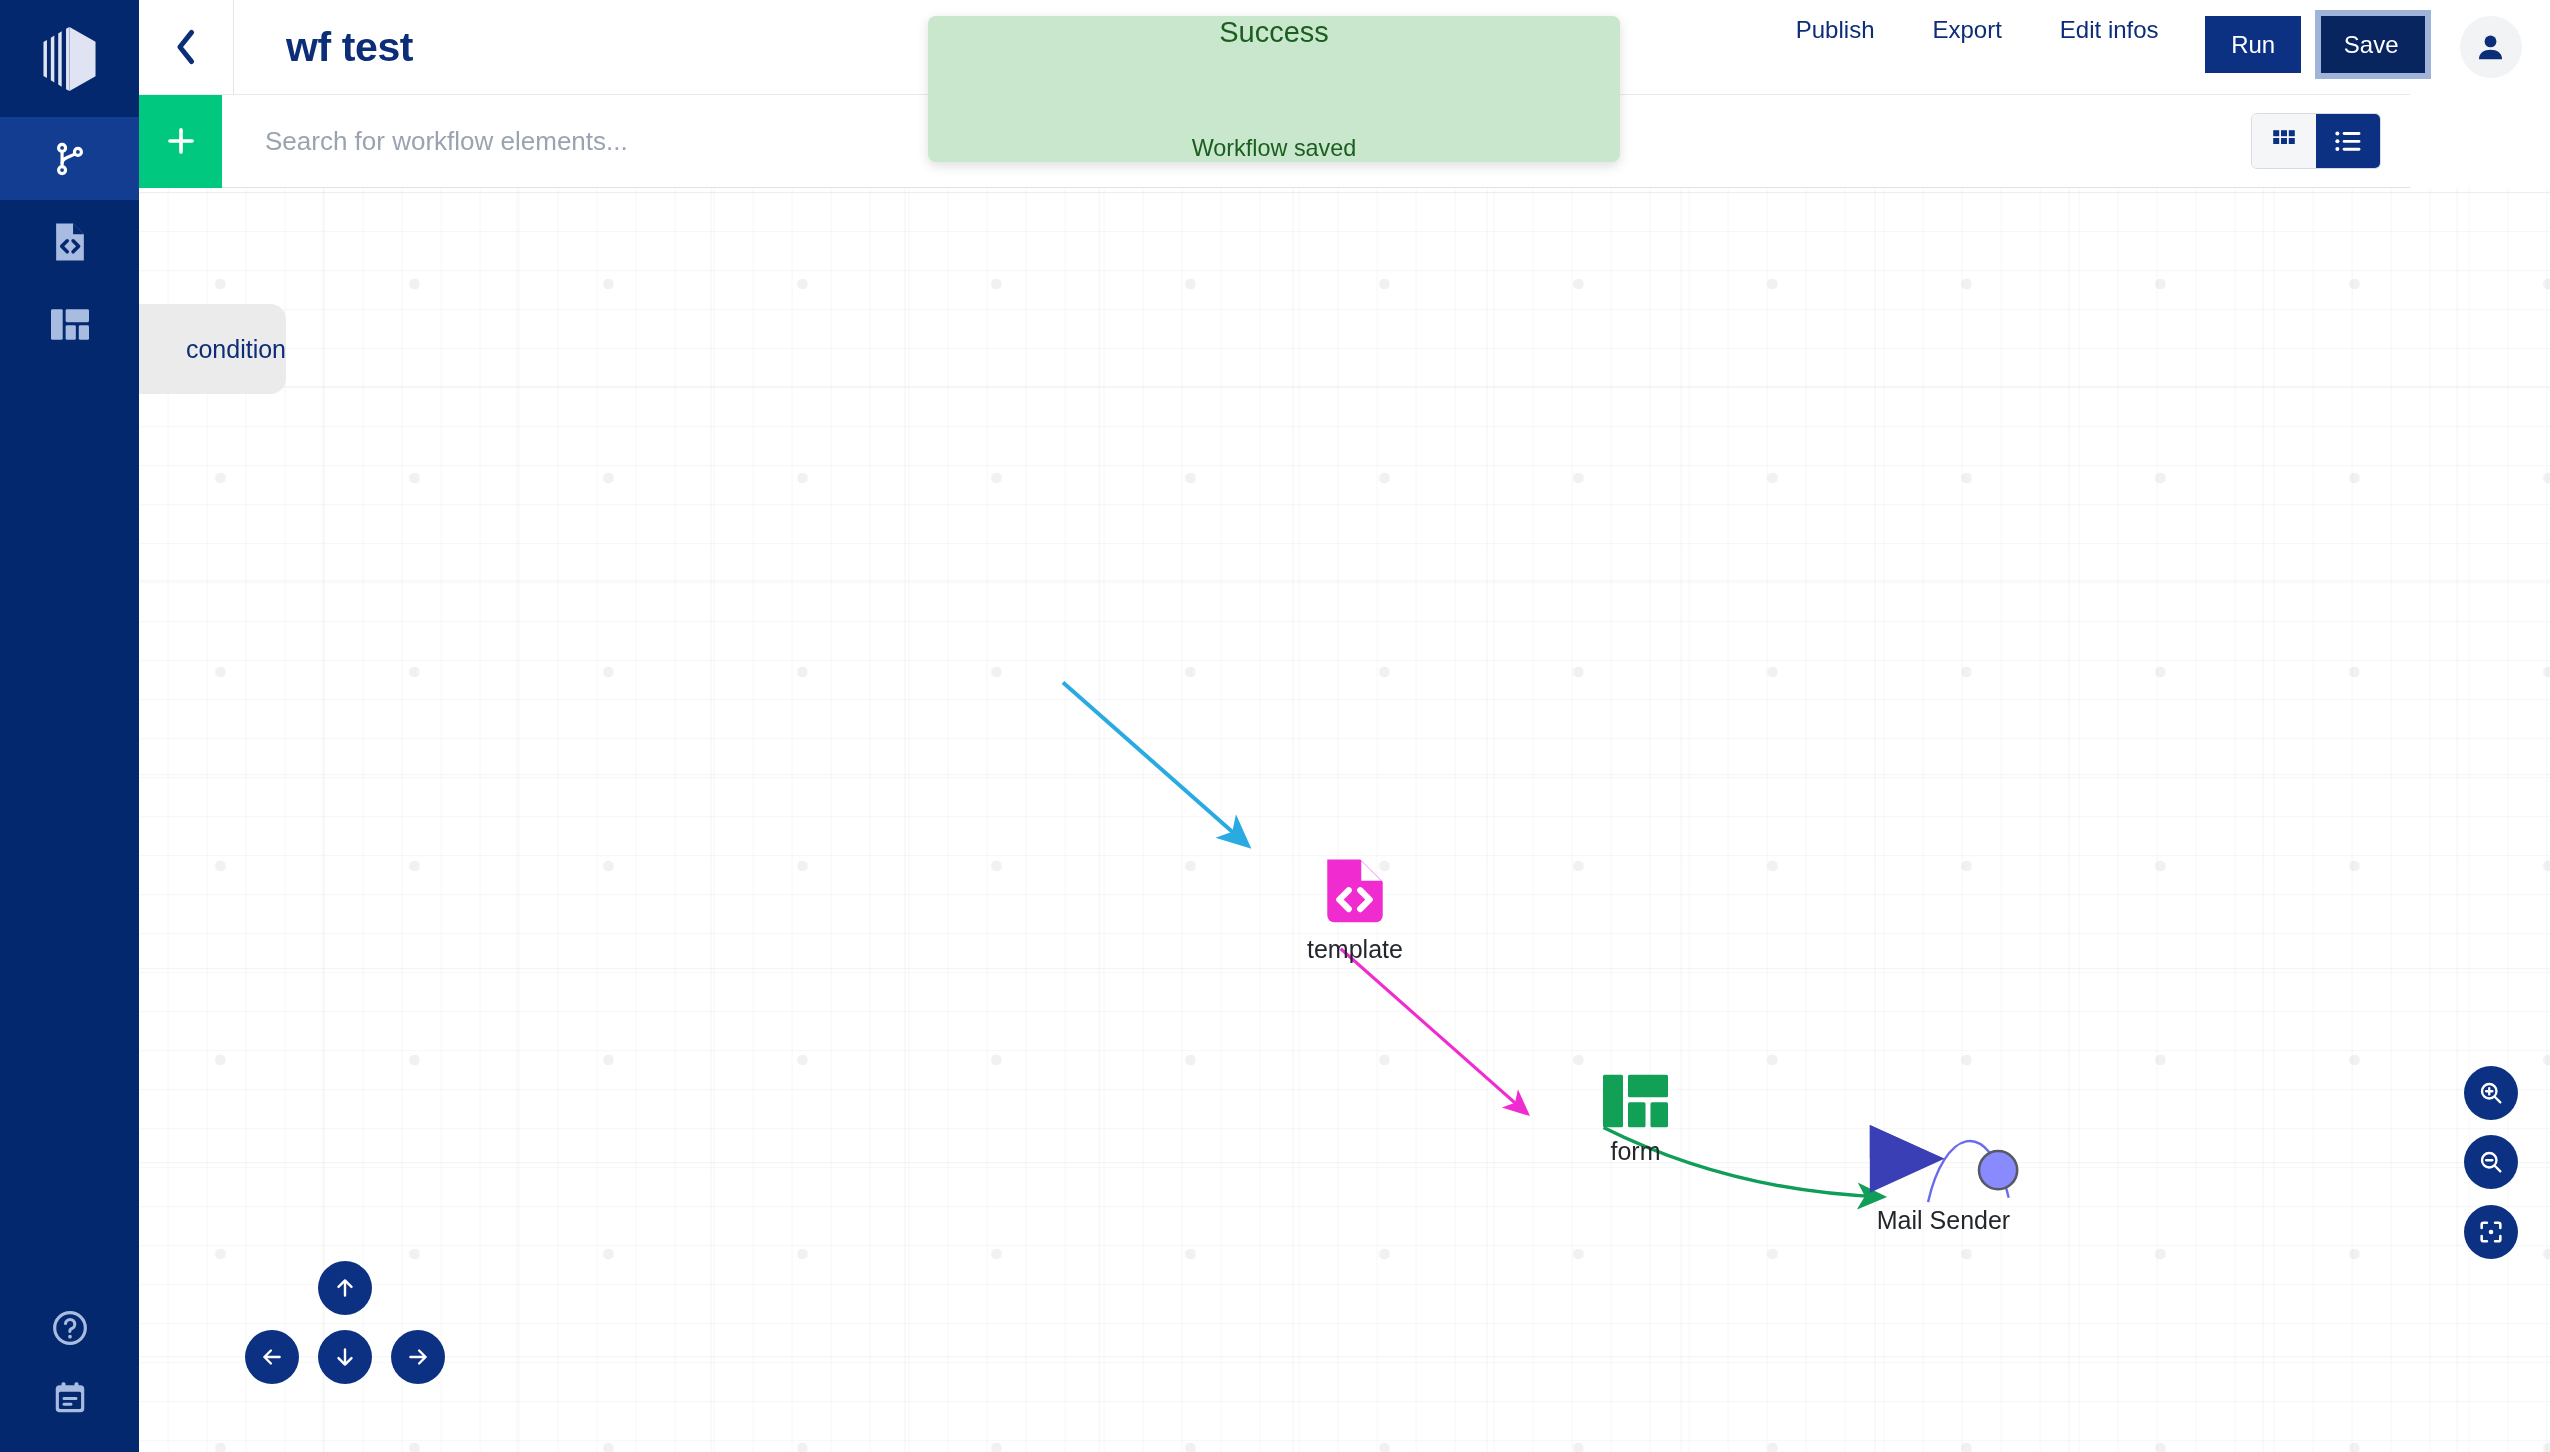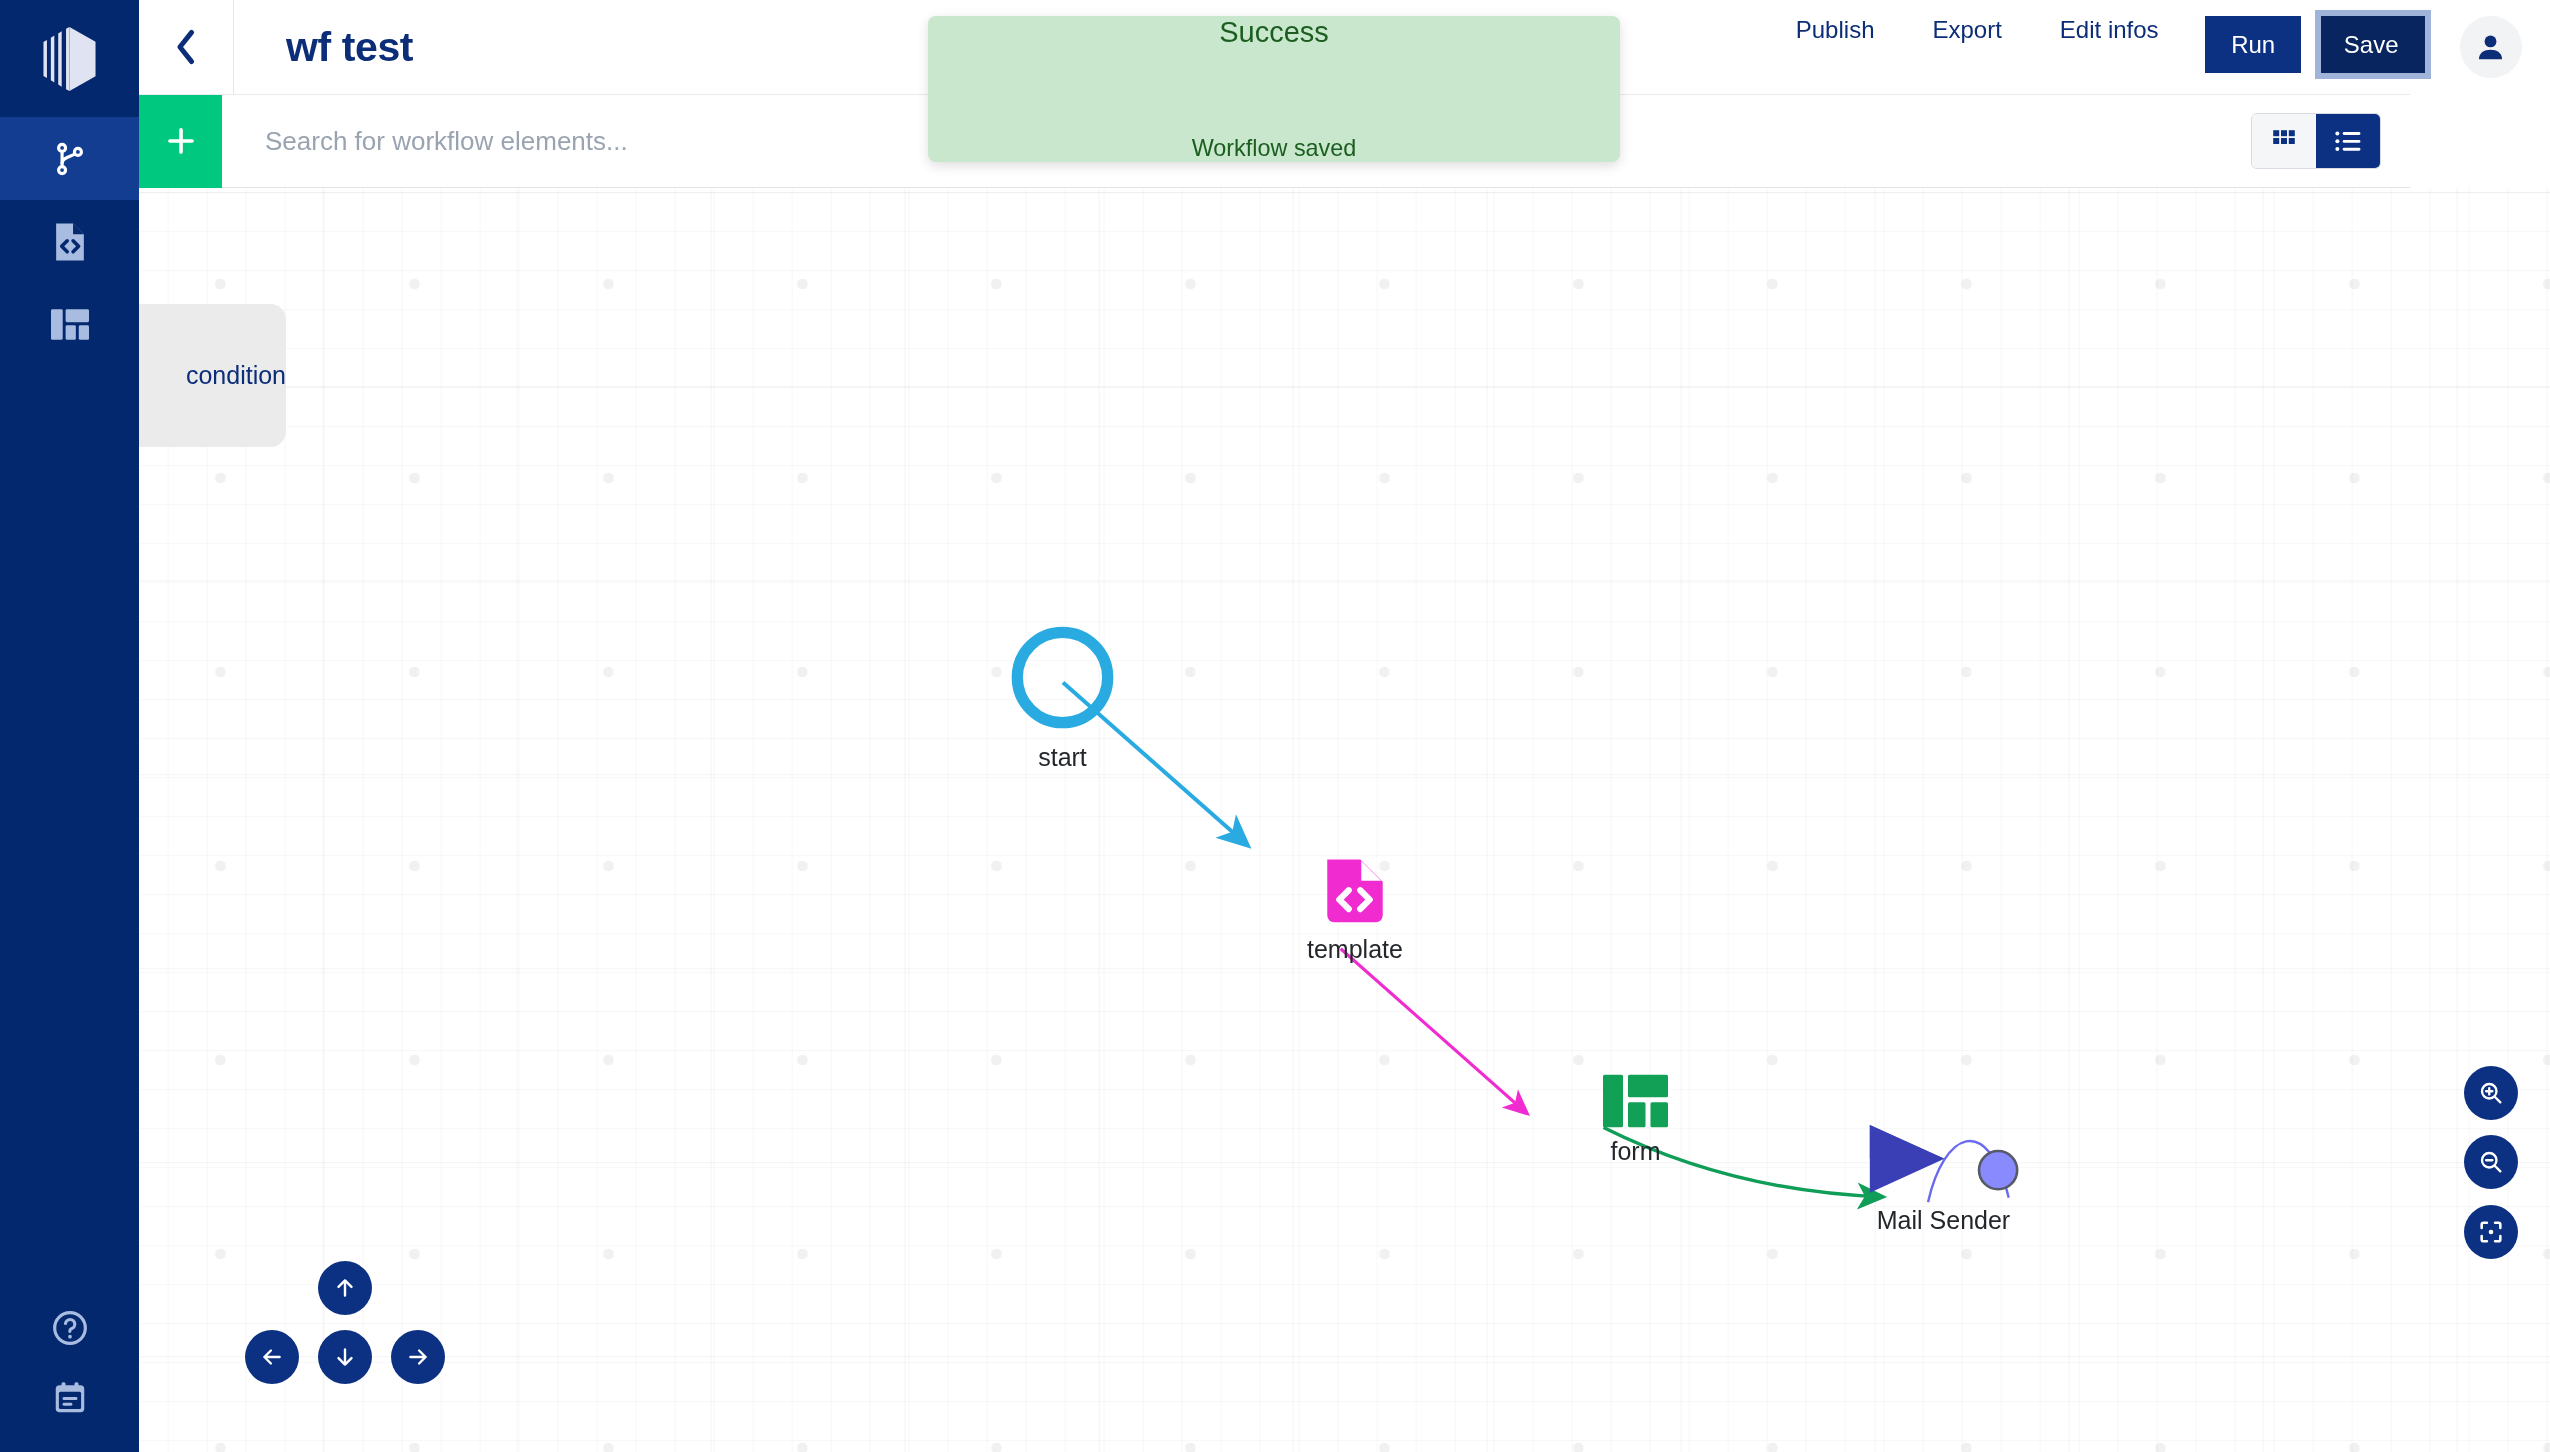--- a/index.html
+++ b/index.html
@@ -133,21 +133,21 @@
     position: absolute; inset: 0;
     background-image: radial-gradient(rgba(0,0,0,0.055) 0 5.2px, transparent 5.6px);
     background-size: 194px 194px;
     background-position: -15.6px 0px;
     pointer-events: none;
   }
 
   
   .palette-card {
     position: absolute; left: -7px; top: 117px;
-    width: 154px; height: 143px;
+    width: 154px; height: 90px;
     background: #ebebeb;
     border-radius: 0 15.6px 15.6px 0;
     display: flex; align-items: center;
     padding-left: 29.5px; gap: 24px;
     z-index: 12;
     cursor: pointer;
   }
   .palette-label {
     font-size: 25px; color: #0c2e78; white-space: nowrap;
   }
@@ -350,26 +350,20 @@
       <path d="M2062 1170 C2080 1090 2130 1065 2155 1165" fill="none" stroke="#6b6bf0" stroke-width="2.8"></path>
     </svg>
 
     <div class="palette-card">
       <svg width="45" height="45" viewBox="0 0 30 30">
         <path d="M15 2.5 L27.5 15 L15 27.5 L2.5 15 Z" fill="none" stroke="#f59a22" stroke-width="3.4" stroke-linejoin="round"></path>
       </svg>
       <div class="palette-label">condition</div>
     </div>
 
-    <div class="node" style="left:867px; top:434px;">
-      <svg width="113" height="113" viewBox="0 0 130 130">
-        <circle cx="65" cy="65" r="52" fill="none" stroke="#29abe2" stroke-width="13"></circle>
-      </svg>
-      <div class="node-label">start</div>
-    </div>
 
     <div class="node" style="left:1168px; top:668px;">
       <svg width="68" height="71" viewBox="0 0 26 27">
         <path d="M2.4 1.6 H15 L23.6 10.2 V23 a2.6 2.6 0 0 1 -2.6 2.6 H5 a2.6 2.6 0 0 1 -2.6 -2.6 Z" fill="#f02cd0"></path>
         <path d="M15.4 2.2 L23 9.8 H15.4 Z" fill="#ffffff"></path>
         <path d="M10.6 13.4 L7.0 17.0 L10.6 20.6" fill="none" stroke="#ffffff" stroke-width="2.4" stroke-linecap="round" stroke-linejoin="round"></path>
         <path d="M15.0 13.4 L18.6 17.0 L15.0 20.6" fill="none" stroke="#ffffff" stroke-width="2.4" stroke-linecap="round" stroke-linejoin="round"></path>
       </svg>
       <div class="node-label">template</div>
     </div>

